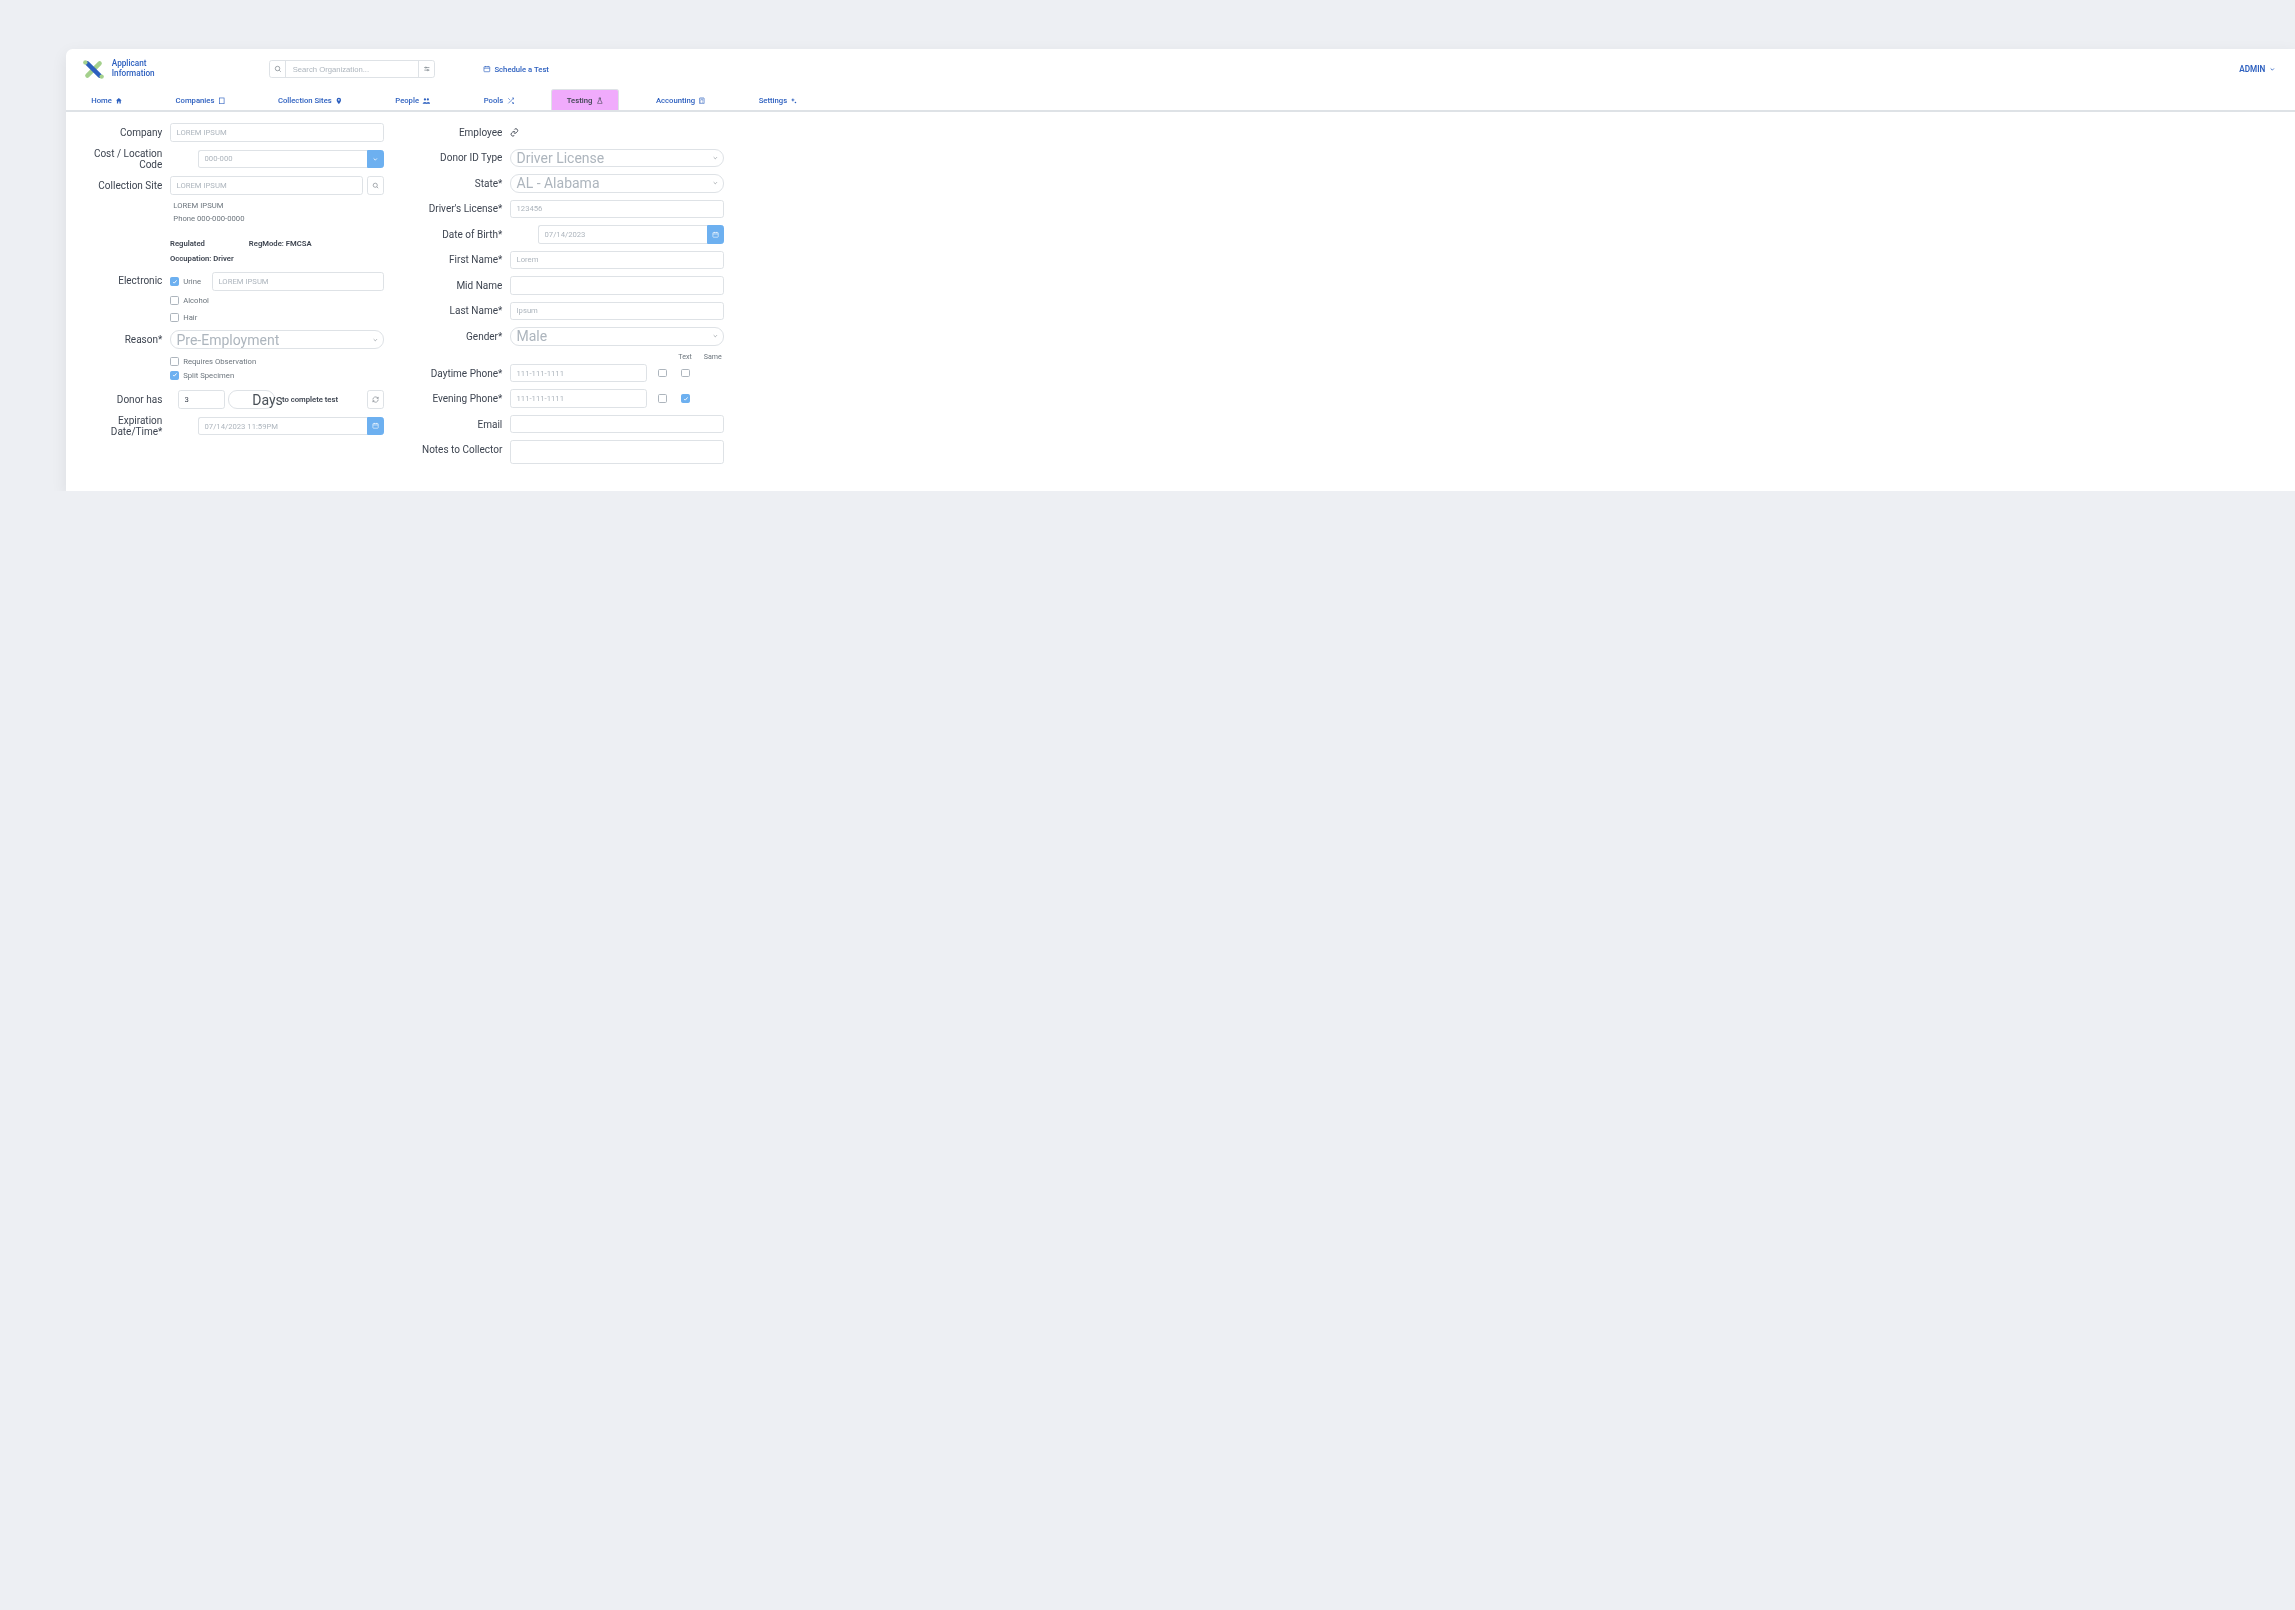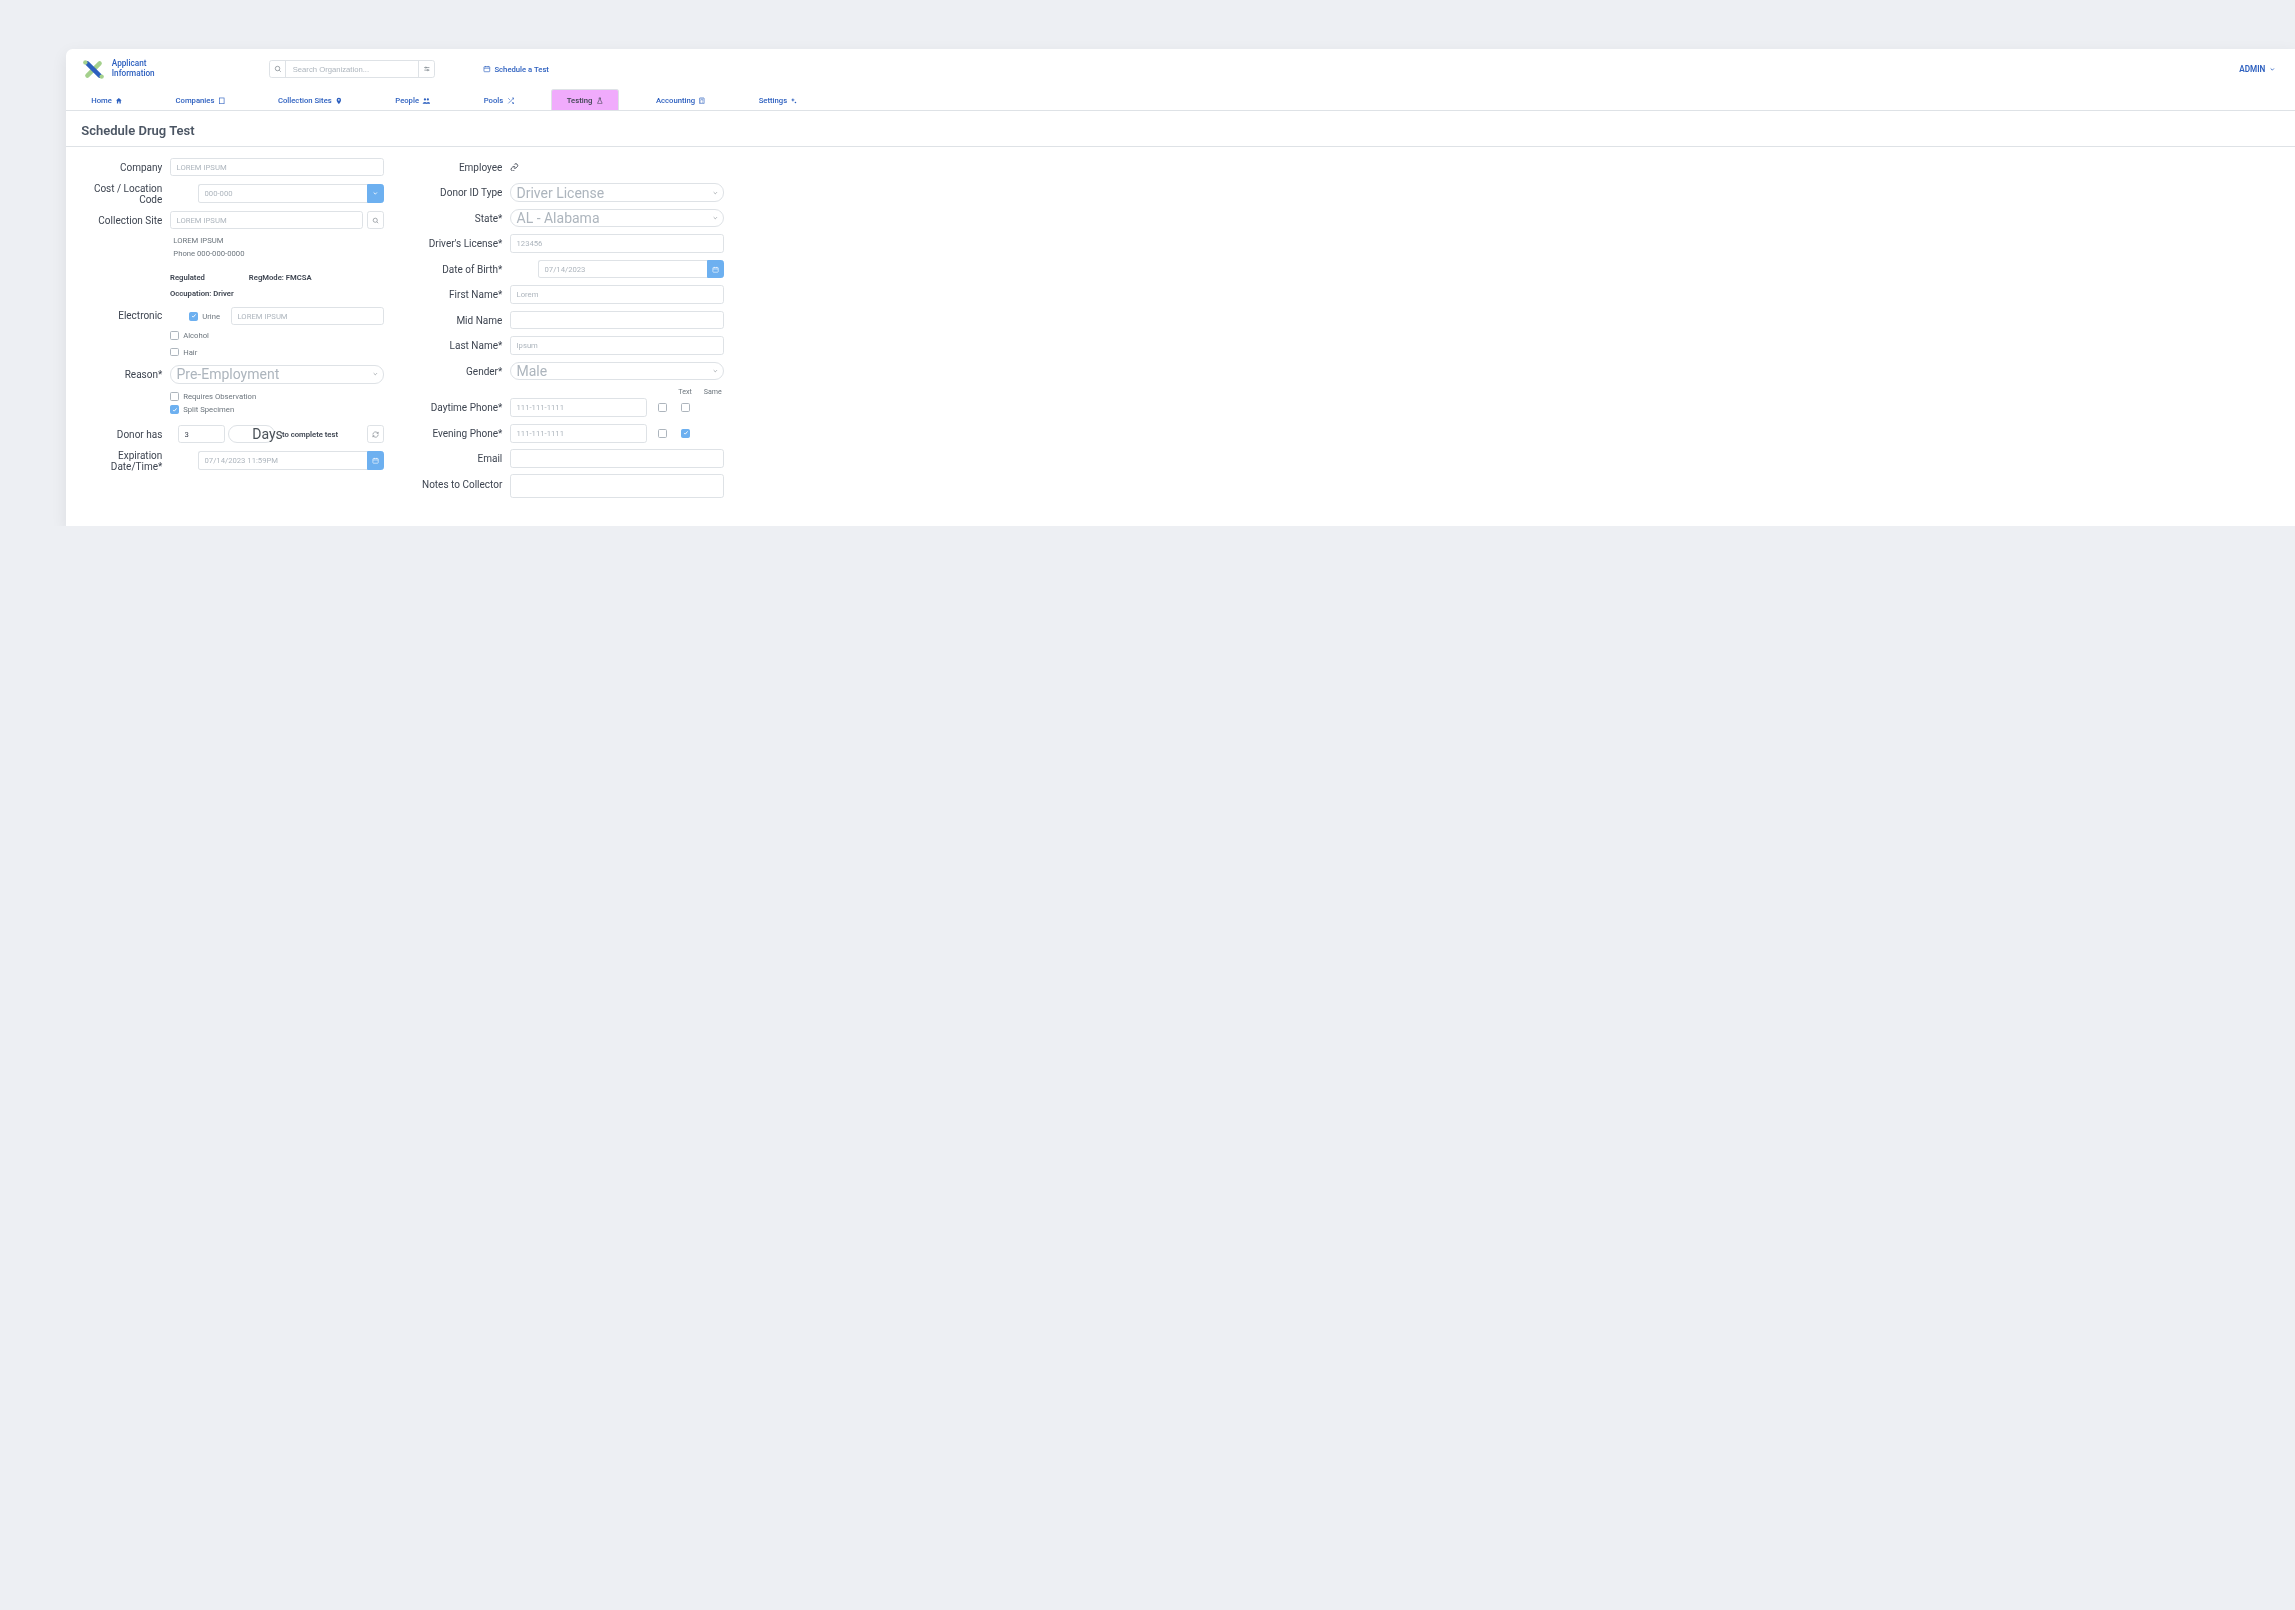--- a/index.html
+++ b/index.html
@@ -350,21 +350,20 @@
       <div class="nav-tab">
         <span>Settings</span>
         <svg width="7.7" height="7.7" viewBox="0 0 24 24" fill="currentColor">
             <circle cx="9" cy="9" r="3"></circle>
             <circle cx="17" cy="17" r="2.5"></circle>
             <path d="M9 4v2M9 12v2M4 9h2M12 9h2" stroke="currentColor" stroke-width="2"></path>
           </svg>
       </div>
     </div>
 
-    <div class="page-title">Schedule Drug Test</div>
     <div class="divider"></div>
 
     <div class="form-area">
 
       <div class="col col-left">
 
         <div class="form-row">
           <div class="form-label">Company</div>
           <div class="form-control-wrap">
             <input class="form-control" placeholder="LOREM IPSUM" style="">
@@ -404,21 +403,21 @@
           <div class="two-static" style="margin-top:10px;">
             <div class="static-strong">Regulated</div>
             <div class="static-strong">RegMode: FMCSA</div>
           </div>
           <div class="static-strong">Occupation: Driver</div>
         </div>
 
         <div class="form-row" style="align-items:flex-start;">
           <div class="form-label" style="padding-top:3.3px;">Electronic</div>
           <div class="form-control-wrap" style="flex-direction:column; align-items:stretch;">
-            <div style="display:flex; align-items:center; gap:11px;margin-left:19px;">
+            <div style="display:flex; align-items:center; gap:11px;">
               <div class="chk-row">
                 <div class="chk checked">
                   <svg width="5.5" height="5.5" viewBox="0 0 24 24" fill="none" stroke="currentColor" stroke-width="4">
                       <polyline points="5 13 10 18 20 6"></polyline>
                     </svg>
                 </div>
                 <span>Urine</span>
               </div>
               <input class="form-control" style="flex: 1 1 0%;" placeholder="LOREM IPSUM">
             </div>

